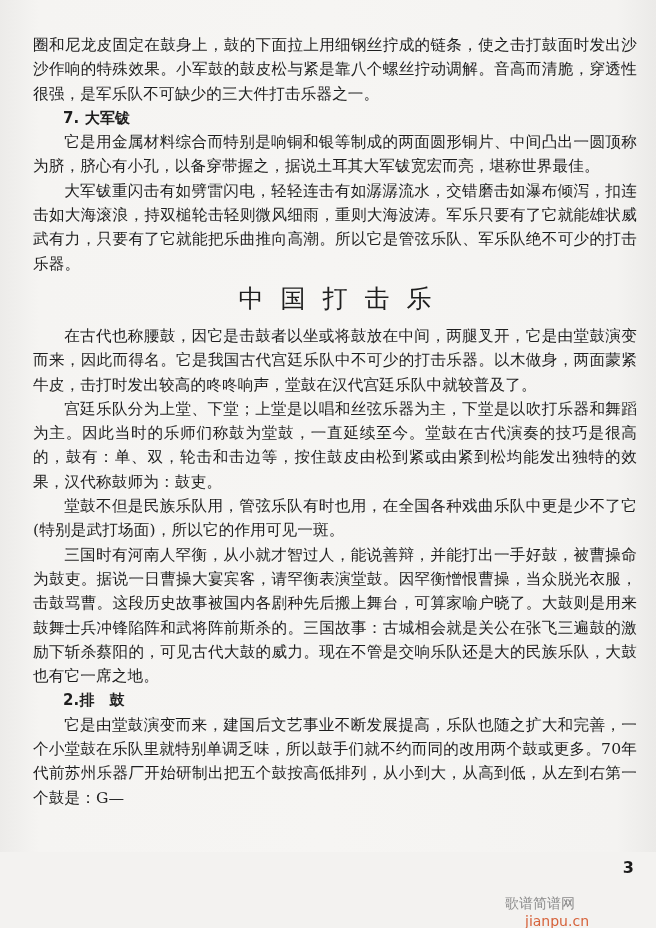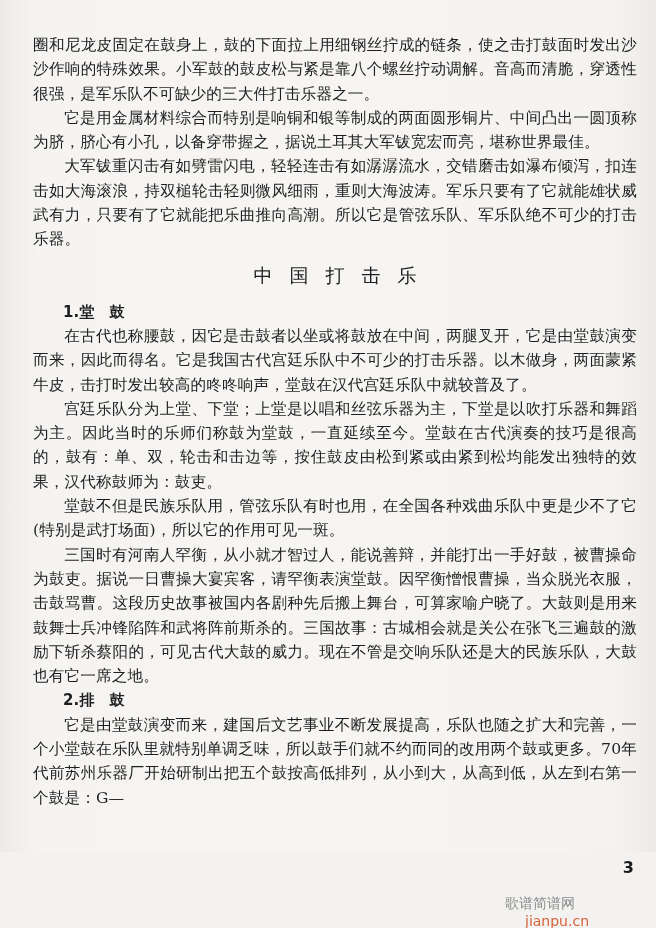--- a/index.html
+++ b/index.html
@@ -16,46 +16,46 @@
   }
   .content {
     position: absolute; left: 33px; top: 33px; width: 604px;
     font-size: 15.6px; line-height: 24.3px; letter-spacing: 0.15px;
   }
   .p { text-align: justify; text-align-last: left; margin: 0; }
   .indent { text-indent: 2em; }
   .sub { margin: 0; padding-left: 2em; font-family: "DejaVu Sans", "Liberation Sans", sans-serif; font-weight: bold; font-size: 15px; }
   .sub .gap { display: inline-block; width: 1em; }
   .heading {
-    text-align: center; margin: 6px 0 8px 0; font-size: 19px; letter-spacing: 17px;
+    text-align: center; margin: 6px 0 8px 0; font-size: 25px; letter-spacing: 17px;
     line-height: 34px; font-weight: normal; padding-left: 17px;
   }
   .pagenum {
     position: absolute; right: 22px; top: 858px; font-family: "DejaVu Sans", "Liberation Sans", sans-serif;
     font-weight: bold; font-size: 16px; color: #1a1a1a;
   }
   .watermark {
     position: absolute; left: 505px; top: 895px; font-size: 14px;
     font-family: "DejaVu Sans", "Liberation Sans", sans-serif; color: #8a8a8a;
   }
   .watermark .domain { color: #d6623a; margin-left: 20px; }
 </style>
 </head>
 <body>
 
 <div class="page">
   <div class="content">
     <p class="p">圈和尼龙皮固定在鼓身上，鼓的下面拉上用细钢丝拧成的链条，使之击打鼓面时发出沙沙作响的特殊效果。小军鼓的鼓皮松与紧是靠八个螺丝拧动调解。音高而清脆，穿透性很强，是军乐队不可缺少的三大件打击乐器之一。</p>
 
+    <p class="sub">7. 大军钹</p>
     <p class="p indent">它是用金属材料综合而特别是响铜和银等制成的两面圆形铜片、中间凸出一圆顶称为脐，脐心有小孔，以备穿带握之，据说土耳其大军钹宽宏而亮，堪称世界最佳。</p>
     <p class="p indent">大军钹重闪击有如劈雷闪电，轻轻连击有如潺潺流水，交错磨击如瀑布倾泻，扣连击如大海滚浪，持双槌轮击轻则微风细雨，重则大海波涛。军乐只要有了它就能雄状威武有力，只要有了它就能把乐曲推向高潮。所以它是管弦乐队、军乐队绝不可少的打击乐器。</p>
 
     <div class="heading">中国打击乐</div>
 
-    <p class="sub"><span>1.</span><span>堂</span><span class="gap"></span><span>鼓</span></p>
     <p class="p indent">在古代也称腰鼓，因它是击鼓者以坐或将鼓放在中间，两腿叉开，它是由堂鼓演变而来，因此而得名。它是我国古代宫廷乐队中不可少的打击乐器。以木做身，两面蒙紧牛皮，击打时发出较高的咚咚响声，堂鼓在汉代宫廷乐队中就较普及了。</p>
     <p class="p indent">宫廷乐队分为上堂、下堂；上堂是以唱和丝弦乐器为主，下堂是以吹打乐器和舞蹈为主。因此当时的乐师们称鼓为堂鼓，一直延续至今。堂鼓在古代演奏的技巧是很高的，鼓有：单、双，轮击和击边等，按住鼓皮由松到紧或由紧到松均能发出独特的效果，汉代称鼓师为：鼓吏。</p>
     <p class="p indent">堂鼓不但是民族乐队用，管弦乐队有时也用，在全国各种戏曲乐队中更是少不了它(特别是武打场面)，所以它的作用可见一斑。</p>
     <p class="p indent">三国时有河南人罕衡，从小就才智过人，能说善辩，并能打出一手好鼓，被曹操命为鼓吏。据说一日曹操大宴宾客，请罕衡表演堂鼓。因罕衡憎恨曹操，当众脱光衣服，击鼓骂曹。这段历史故事被国内各剧种先后搬上舞台，可算家喻户晓了。大鼓则是用来鼓舞士兵冲锋陷阵和武将阵前斯杀的。三国故事：古城相会就是关公在张飞三遍鼓的激励下斩杀蔡阳的，可见古代大鼓的威力。现在不管是交响乐队还是大的民族乐队，大鼓也有它一席之地。</p>
 
     <p class="sub"><span>2.</span><span>排</span><span class="gap"></span><span>鼓</span></p>
     <p class="p indent"><span>它是由堂鼓演变而来，建国后文艺事业不断发展提高，乐队也随之扩大和完善，一个小堂鼓在乐队里就特别单调乏味，所以鼓手们就不约而同的改用两个鼓或更多。70年代前苏州乐器厂开始研制出把五个鼓按高低排列，从小到大，从高到低，从左到右第一个鼓是：G— </span></p>
 
   </div>
 

